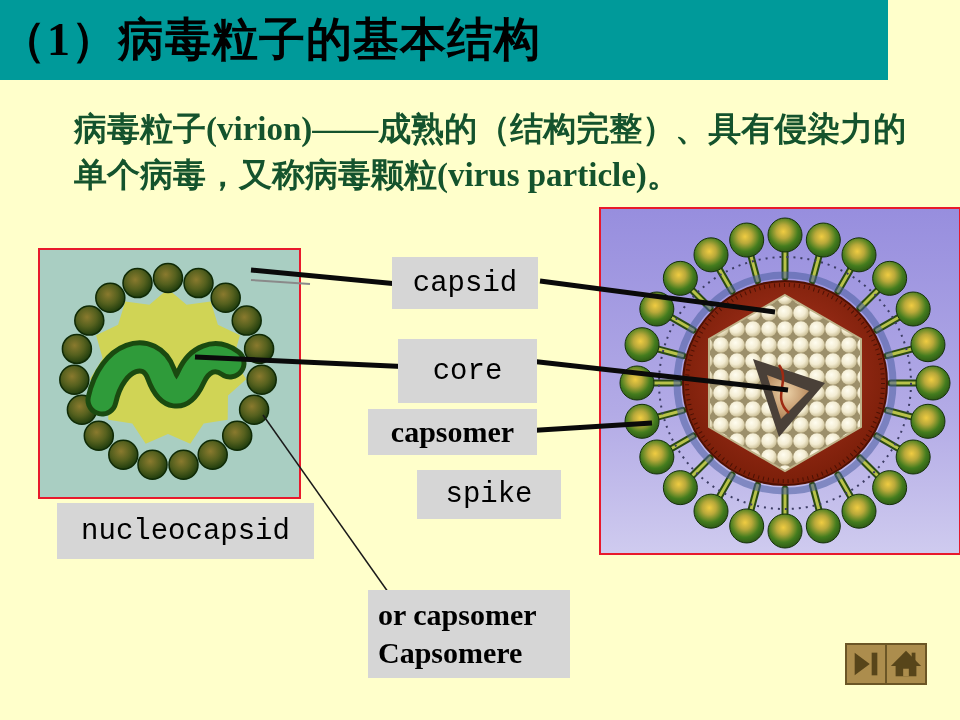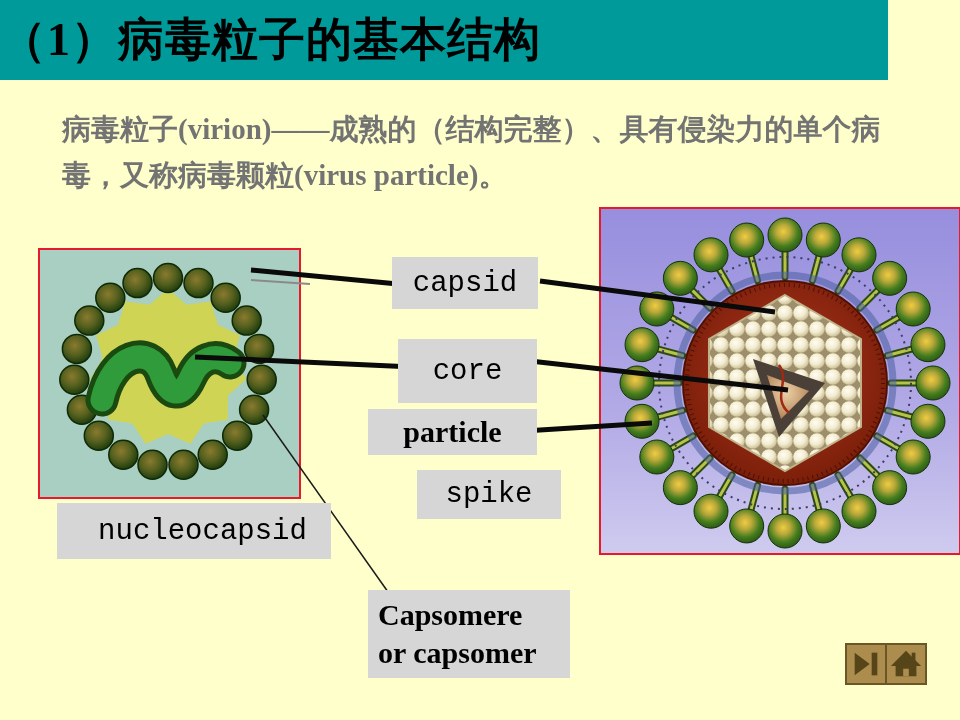--- a/index.html
+++ b/index.html
@@ -5,36 +5,36 @@
   html,body{margin:0;padding:0;}
   :root{
     --banner:#009A9A; --background:#FFFFCB; --label-bg:#D6D6D6;
     --figure-border:#E8192C; --nav-button-bg:#AC8D4D; --nav-icon:#57451A;
   }
   .slide{position:relative;width:960px;height:720px;background:var(--background);
     overflow:hidden;font-family:"Liberation Serif",serif;}
   .banner{position:absolute;left:0;top:0;width:888px;height:80px;background:var(--banner);
     display:flex;align-items:center;justify-content:flex-start;}
   .banner h1{font-size:46px;font-weight:bold;color:#000;margin:0;letter-spacing:1px;white-space:nowrap;}
-  .intro{position:absolute;left:62px;top:106px;width:858px;font-size:29px;font-weight:bold;
-    color:#737373;line-height:46px;}
+  .intro{position:absolute;left:74px;top:106px;width:858px;font-size:33px;font-weight:bold;
+    color:#14532d;line-height:46px;}
   .figure{position:absolute;border:2px solid var(--figure-border);z-index:1;box-sizing:content-box;}
   #fig-left{left:38px;top:248px;width:259px;height:247px;}
   #fig-right{left:599px;top:207px;width:358px;height:344px;}
   .figure svg{display:block;}
   .overlay{position:absolute;left:0;top:0;z-index:2;pointer-events:none;}
   .tag{position:absolute;background:var(--label-bg);color:#000;display:flex;
     align-items:center;justify-content:center;z-index:3;}
   .mono{font-family:"Liberation Mono","DejaVu Sans Mono",monospace;font-weight:normal;font-size:29px;}
   .serif{font-family:"Liberation Serif","DejaVu Serif",serif;font-weight:bold;font-size:30px;}
   #tag-capsid{left:392px;top:257px;width:146px;height:52px;}
   #tag-core{left:398px;top:339px;width:139px;height:64px;}
   #tag-envelope{left:368px;top:409px;width:169px;height:46px;}
   #tag-spike{left:417px;top:470px;width:144px;height:49px;}
-  #tag-nucleocapsid{left:57px;top:503px;width:257px;height:56px;padding-left:17px;}
+  #tag-nucleocapsid{left:57px;top:503px;width:257px;height:56px;}
   #tag-capsomere{left:368px;top:590px;width:202px;height:88px;flex-direction:column;
     align-items:flex-start;justify-content:center;padding-left:10px;box-sizing:border-box;line-height:38px;}
   .nav{position:absolute;left:845px;top:643px;display:flex;background:#6B5626;padding:2px;gap:2px;z-index:3;}
   .nav button{width:38px;height:38px;background:var(--nav-button-bg);border:none;padding:2px;cursor:pointer;display:block;}
   .nav svg{display:block;width:34px;height:34px;}
 </style>
 </head>
 <body>
 
 <div class="slide">
@@ -211,26 +211,26 @@
     <line x1="251" y1="270" x2="398" y2="284" stroke="#0a0a0a" stroke-width="5"></line>
     <line x1="540" y1="281" x2="775" y2="312" stroke="#0a0a0a" stroke-width="5"></line>
     <line x1="195" y1="357" x2="413" y2="367" stroke="#0a0a0a" stroke-width="5"></line>
     <line x1="530" y1="361" x2="788" y2="390" stroke="#0a0a0a" stroke-width="5"></line>
     <line x1="494" y1="433" x2="652" y2="423" stroke="#0a0a0a" stroke-width="5"></line>
     <line x1="263" y1="415" x2="393" y2="599" stroke="#1a1a1a" stroke-width="1.5"></line>
   </svg>
 
   <div class="tag mono" id="tag-capsid">capsid</div>
   <div class="tag mono" id="tag-core">core</div>
-  <div class="tag serif" id="tag-envelope">particle</div>
+  <div class="tag serif" id="tag-envelope">capsomer</div>
   <div class="tag mono" id="tag-spike">spike</div>
   <div class="tag mono" id="tag-nucleocapsid">nucleocapsid</div>
   <div class="tag serif" id="tag-capsomere">
+    <span>or capsomer</span>
     <span>Capsomere</span>
-    <span>or capsomer</span>
   </div>
 
   <div class="nav">
     <button title="">
       <svg viewBox="0 0 36 36">
         <polygon points="6,6 6,30 22,18" fill="#57451A"></polygon>
         <rect x="24" y="6" width="6" height="24" fill="#57451A"></rect>
       </svg>
     </button>
     <button title="">

